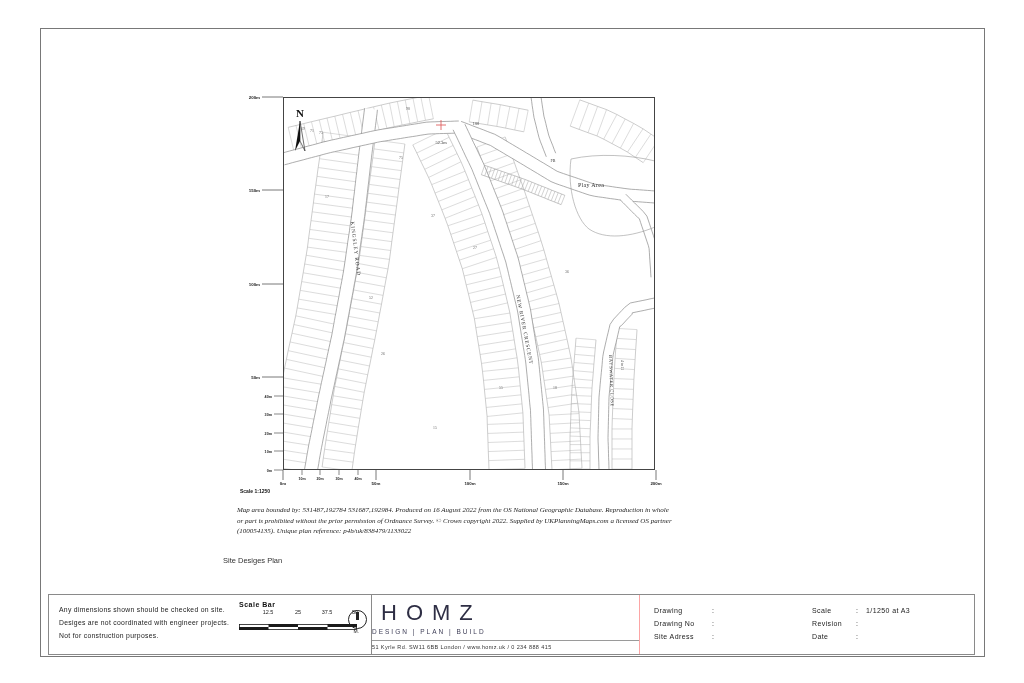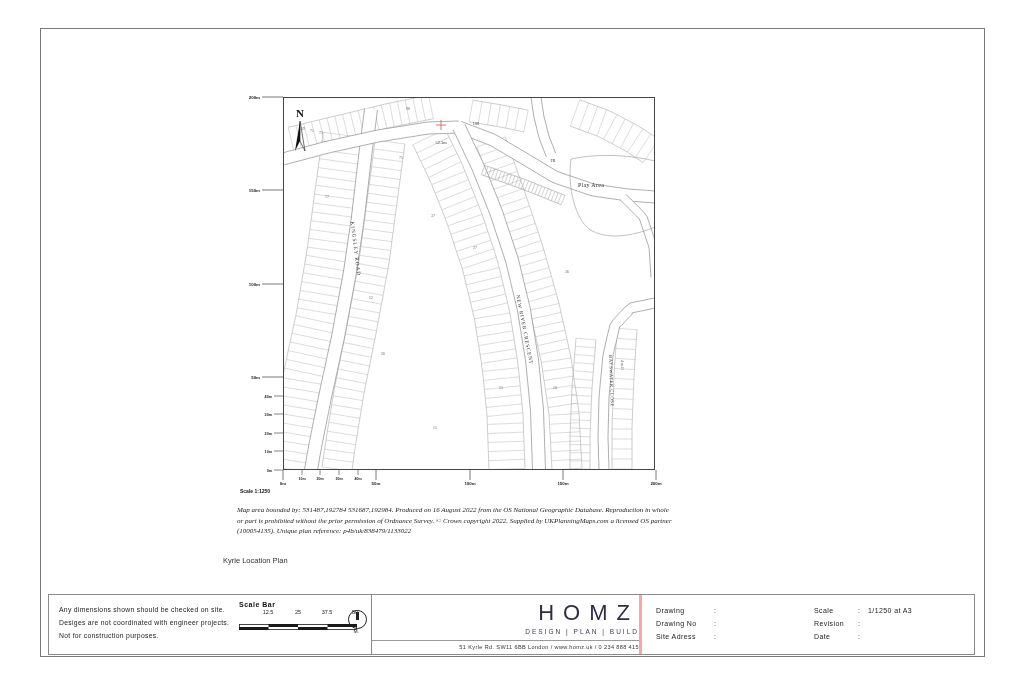--- a/index.html
+++ b/index.html
@@ -14,21 +14,21 @@
   .f-left{position:relative;width:322px;border-right:1px solid #8a8a8a;}
   .notes{position:absolute;left:10px;top:8px;font-size:6.8px;line-height:13px;color:#222;letter-spacing:0.3px;}
   .scalebar{position:absolute;left:190px;top:6px;width:118px;}
   .sb-title{font-size:7px;font-weight:bold;letter-spacing:0.5px;color:#111;}
   .sb-ticks{position:relative;height:7px;margin-top:1px;}
   .sb-ticks span{position:absolute;transform:translateX(-50%);font-size:5.5px;color:#222;}
   .sb-unit{position:absolute;right:-2px;top:27px;font-size:5px;color:#222;}
   .north-ind{position:absolute;left:299px;top:15px;width:17px;height:17px;border:1.6px solid #222;
              border-radius:50%;}
   .north-ind div{width:3px;height:8px;background:#222;margin:1px auto 0 auto;}
-  .f-center{position:relative;width:267px;border-right:3px solid #fca5a5;text-align:right;}
+  .f-center{position:relative;width:267px;border-right:1px solid #fca5a5;text-align:left;}
   .brand-name{margin-top:5px;font-size:22px;letter-spacing:9px;text-indent:9px;color:#2e2e44;}
   .brand-tagline{margin-top:2px;font-size:6.5px;letter-spacing:2px;color:#3c3c55;}
   .brand-address{position:absolute;left:0;right:0;bottom:0;border-top:1px solid #9a9a9a;
                  padding:3px 0 4px 0;font-size:5.5px;letter-spacing:0.4px;color:#333;}
   .f-right{position:relative;flex:1;display:flex;padding:9px 0 0 14px;font-size:7px;color:#222;}
   .di-col{display:flex;flex-direction:column;}
   .di-col.c1{width:158px;}
   .di-row{display:flex;line-height:13px;letter-spacing:0.4px;}
   .di-label{display:inline-block;}
   .c1 .di-label{width:58px;}
@@ -402,21 +402,21 @@
       <text x="80" y="389.5" font-size="3.6" font-weight="600" text-anchor="middle" fill="#222">20m</text>
       <line x1="99" y1="380" x2="99" y2="385" stroke="#555" stroke-width="0.7"></line>
       <text x="99" y="389.5" font-size="3.6" font-weight="600" text-anchor="middle" fill="#222">30m</text>
       <line x1="118" y1="380" x2="118" y2="385" stroke="#555" stroke-width="0.7"></line>
       <text x="118" y="389.5" font-size="3.6" font-weight="600" text-anchor="middle" fill="#222">40m</text>
       <text x="0" y="403" font-size="5" font-weight="bold" fill="#111">Scale 1:1250</text>
     </svg>
 
   <div class="caption">Map area bounded by: 531487,192784 531687,192984. Produced on 16 August 2022 from the OS National Geographic Database. Reproduction in whole or part is prohibited without the prior permission of Ordnance Survey. © Crown copyright 2022. Supplied by UKPlanningMaps.com a licensed OS partner (100054135). Unique plan reference: p4b/uk/838479/1133022</div>
 
-  <div class="site-plan-title">Kyrle Location Plan</div>
+  <div class="site-plan-title">Site Desiges Plan</div>
 
   <div class="footer">
     <div class="f-left">
       <div class="notes">
         <div>Any dimensions shown should be checked on site.</div>
         <div>Desiges are not coordinated with engineer projects.</div>
         <div>Not for construction purposes.</div>
       </div>
       <div class="scalebar">
         <div class="sb-title">Scale Bar</div>

